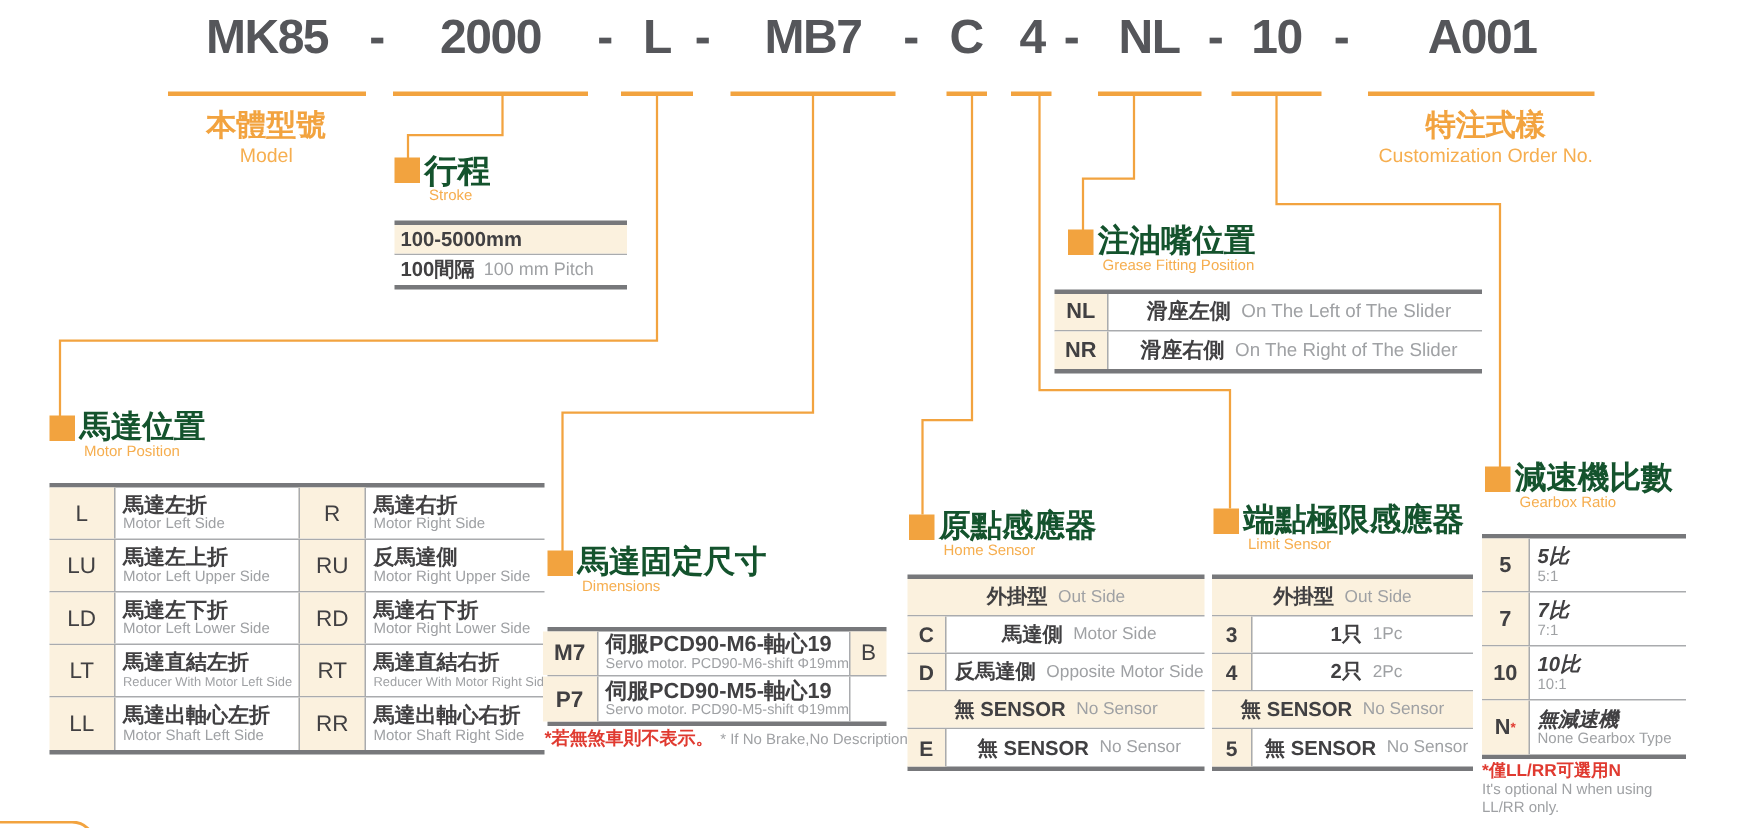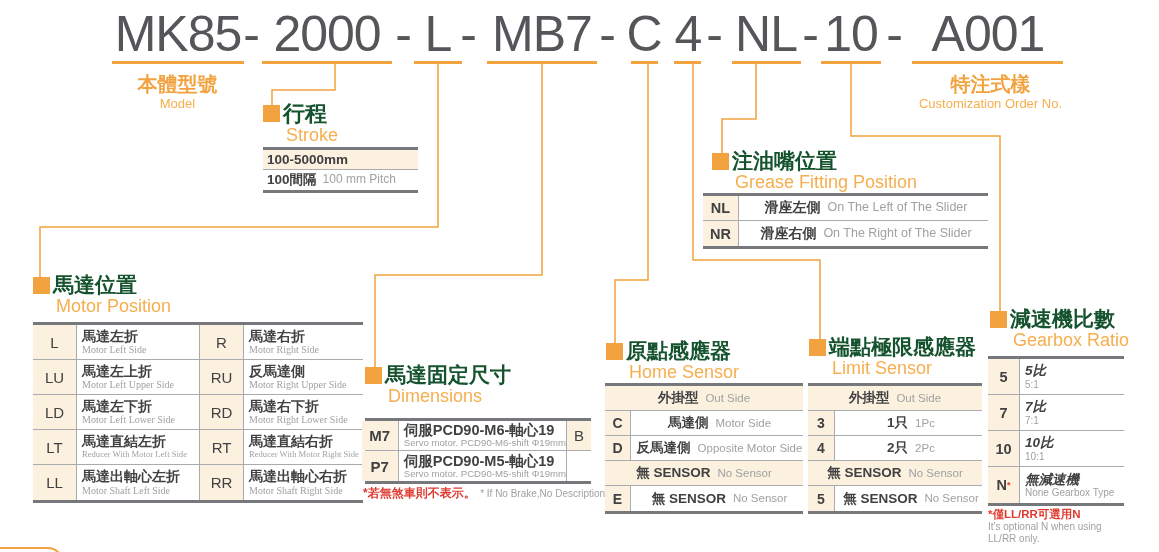--- a/index.html
+++ b/index.html
@@ -1,27 +1,27 @@
 <!DOCTYPE html>
 <html><head>
 <meta charset="utf-8">
 <style>
   html,body{margin:0;padding:0;background:#fff;}
   #stage{position:relative;width:1159px;height:552px;background:#fff;overflow:hidden;
          font-family:"Liberation Sans","DejaVu Sans",sans-serif;}
   svg.lines{position:absolute;left:0;top:0;pointer-events:none;}
   
-  .tseg{position:absolute;top:7px;transform:translateX(-50%);font-size:50px;line-height:1.1;
-        color:#55565A;letter-spacing:-1px;white-space:nowrap;font-weight:400;}
+  .tseg{position:absolute;top:7px;transform:translateX(-50%);font-size:32px;line-height:1.1;
+        color:#55565A;letter-spacing:-1px;white-space:nowrap;font-weight:700;}
   
   .sec{position:absolute;}
   .sec .hrow{display:flex;align-items:flex-start;}
   .sq{width:17px;height:17px;background:#F2A33F;flex:0 0 17px;margin-top:3px;}
   .sec .zh{font-size:21px;font-weight:bold;color:#14532d;line-height:1.05;margin-left:3px;white-space:nowrap;}
-  .sec .en{font-size:18px;color:#F6AE4F;margin-left:23px;line-height:1.15;white-space:nowrap;}
+  .sec .en{font-size:10px;color:#F6AE4F;margin-left:23px;line-height:1.15;white-space:nowrap;}
   .plain-label{position:absolute;text-align:center;}
   .plain-label .zh{font-size:20px;font-weight:bold;color:#F2A33F;line-height:1.2;}
   .plain-label .en{font-size:13px;color:#F6AE4F;line-height:1.2;}
   
   .tbl{position:absolute;border-top:3px solid #77787B;border-bottom:3px solid #77787B;box-sizing:border-box;background:#fff;}
   .row{display:flex;border-bottom:1px solid #A9ABAE;box-sizing:border-box;align-items:stretch;}
   .row.last{border-bottom:none;}
   .code{background:#FBF1DE;display:flex;align-items:center;justify-content:center;
         color:#414042;border-right:1px solid #A9ABAE;box-sizing:border-box;flex:0 0 auto;}
   .desc{flex:1 1 auto;display:flex;flex-direction:column;justify-content:center;padding-left:5px;box-sizing:border-box;}
@@ -29,21 +29,21 @@
   .den{color:#9FA1A4;line-height:1.1;white-space:nowrap;}
   .inline-desc{flex-direction:row;align-items:center;gap:7px;}
   .headrow{background:#FBF1DE;flex:1;display:flex;align-items:center;justify-content:center;gap:7px;}
   .red{color:#E03A30;}
   
   .mp .row{height:35px;}
   .mp .code{width:44px;font-size:15px;border-left:0;}
   .mp .code.c2{border-left:1px solid #A9ABAE;width:45px;}
   .mp .d1{flex:0 0 122px;}
   .mp .dzh{font-size:14px;}
-  .mp .den{font-size:10px;font-family:Liberation Serif, serif;}
+  .mp .den{font-size:10px;}
   .mp .den.sm{font-size:8.6px;}
   
   .dim .row{height:30px;justify-content:flex-end;}
   .dim .code{width:37px;font-size:15px;font-weight:bold;}
   .dim .dzh{font-size:14.5px;}
   .dim .den{font-size:9.6px;}
   .dim .extra{flex:0 0 25px;border-left:1px solid #A9ABAE;display:flex;align-items:center;justify-content:center;
               font-size:15px;color:#414042;box-sizing:border-box;}
   .dim .extra.filled{background:#FBF1DE;}
   

